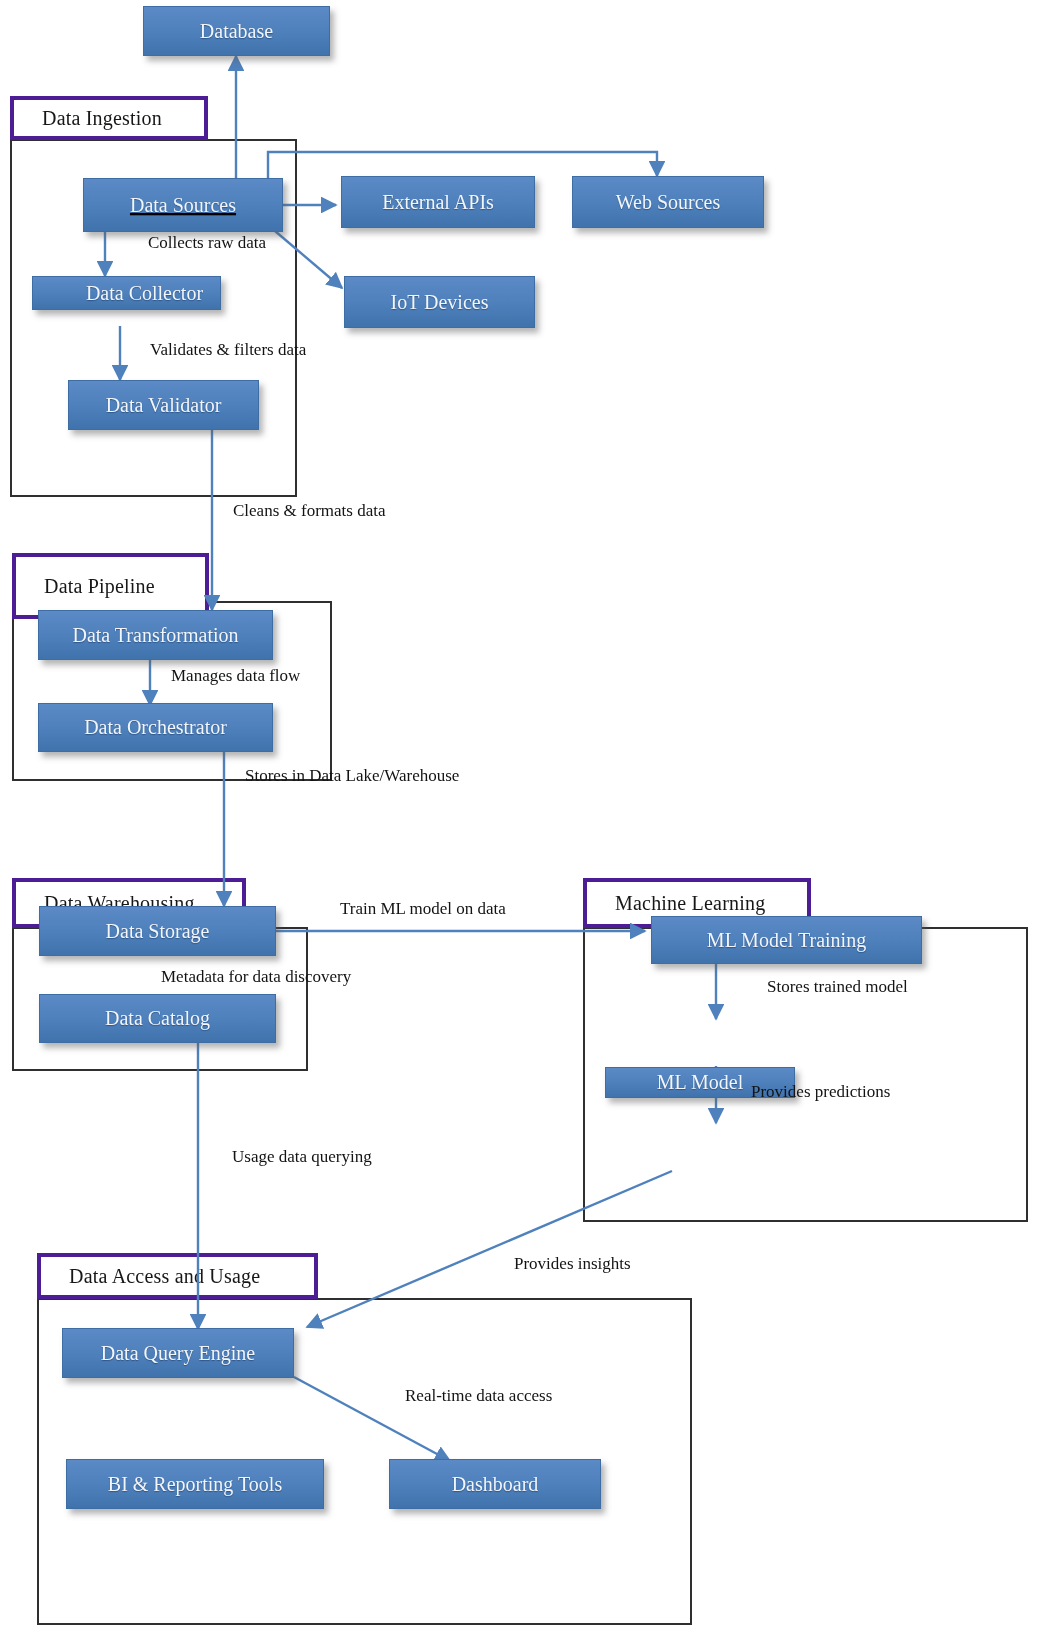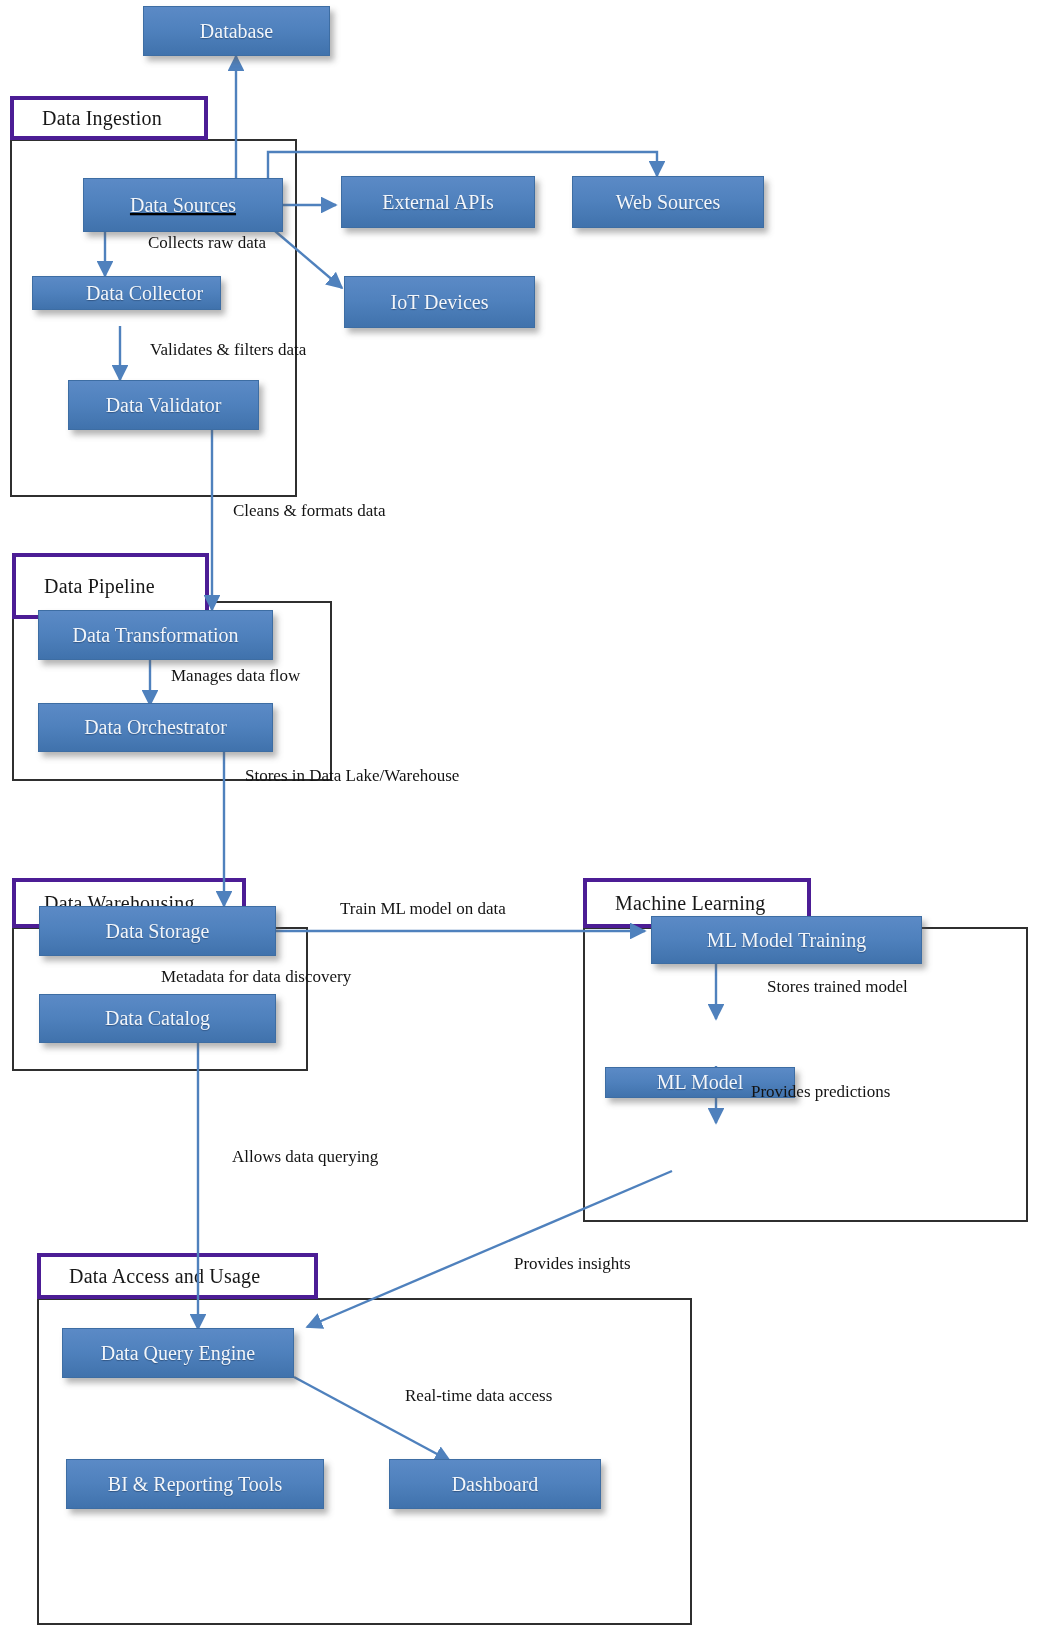--- a/index.html
+++ b/index.html
@@ -222,19 +222,19 @@
   <div class="edge-label" style="left:245px; top:766px;">Stores in Data Lake/Warehouse</div>
 
   <div class="edge-label" style="left:161px; top:967px;">Metadata for data discovery</div>
 
   <div class="edge-label" style="left:340px; top:899px;">Train ML model on data</div>
 
   <div class="edge-label" style="left:767px; top:977px;">Stores trained model</div>
 
   <div class="edge-label" style="left:751px; top:1082px;font-family:Liberation Serif, serif;">Provides predictions</div>
 
-  <div class="edge-label" style="left:232px; top:1147px;">Allows data querying</div>
+  <div class="edge-label" style="left:232px; top:1147px;">Usage data querying</div>
 
   <div class="edge-label" style="left:514px; top:1254px;">Provides insights</div>
 
   <div class="edge-label" style="left:405px; top:1386px;">Real-time data access</div>
 
 </div>
 
 </body></html>

